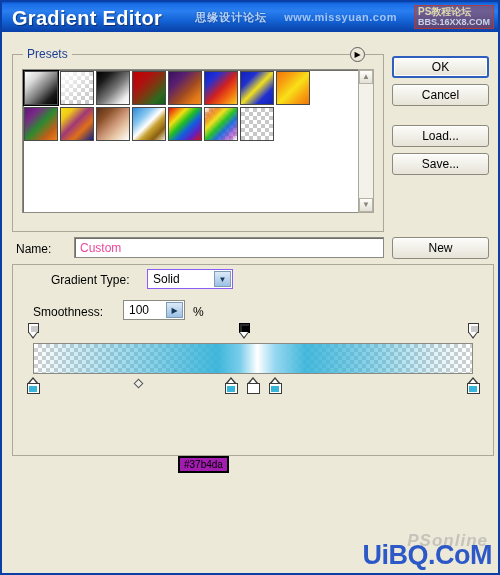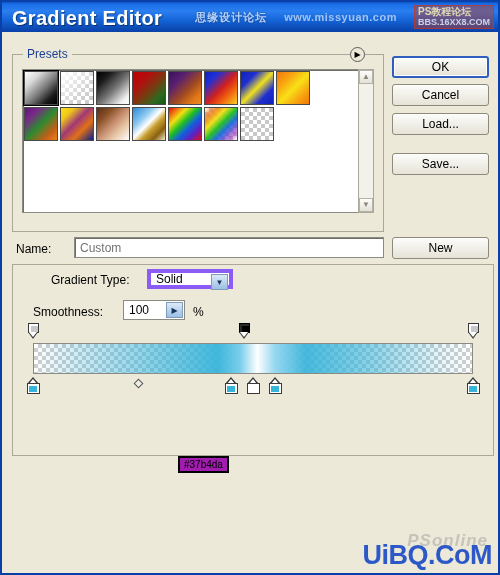--- a/index.html
+++ b/index.html
@@ -117,41 +117,41 @@
     display:flex;align-items:center;justify-content:center;
     box-sizing:border-box;
     box-shadow:inset 0 1px 0 #ffffff;
   }
   .btn.default{
     border:2px solid #2f5fbe;
     box-shadow:inset 0 0 0 1px #ffffff;
   }
   #btn-ok{right:9px;top:24px;width:97px;height:22px;}
   #btn-cancel{right:9px;top:52px;width:97px;height:22px;}
-  #btn-load{right:9px;top:81px;width:97px;height:22px;}
+  #btn-load{right:9px;top:93px;width:97px;height:22px;}
   #btn-save{right:9px;top:121px;width:97px;height:22px;}
   #btn-new{right:9px;top:205px;width:97px;height:22px;}
 
   
   #name-label{position:absolute;left:14px;top:210px;color:#000;}
   #name-input{
     position:absolute;left:72px;top:205px;width:310px;height:21px;
     background:#ffffff;border:1px solid #8b8b83;
     box-shadow:inset 1px 1px 0 #6f6f68;
     box-sizing:border-box;
     display:flex;align-items:center;
-    padding-left:5px;color:#737373;font-size:12px;
+    padding-left:5px;color:#ec4899;font-size:12px;
   }
 
   
   #gt-group{left:10px;top:232px;width:480px;height:190px;}
   #gt-label{position:absolute;left:38px;top:8px;color:#000;}
   #gt-select{
     position:absolute;left:134px;top:4px;width:86px;height:20px;
-    background:#ffffff;border:4px solid #8b5cf6;
+    background:#ffffff;border:1px solid #8b5cf6;
     box-sizing:border-box;display:flex;align-items:center;
     padding-left:5px;color:#000;font-size:12px;
   }
   #gt-select .arrow{
     position:absolute;right:1px;top:1px;width:17px;height:16px;
     background:linear-gradient(180deg,#dceaf7,#9cc0e4);
     border:1px solid #7f9db9;box-sizing:border-box;
     display:flex;align-items:center;justify-content:center;
     font-size:8px;color:#17365d;
   }

